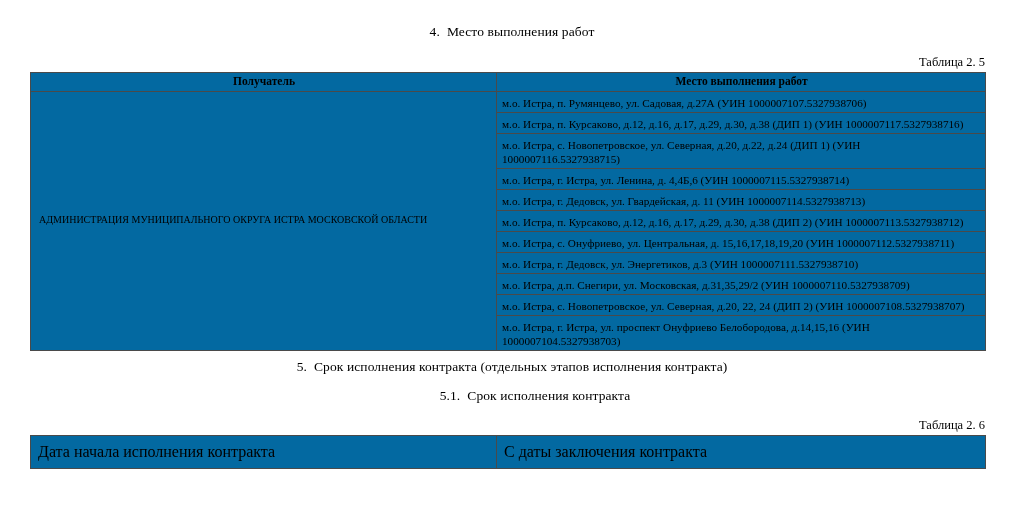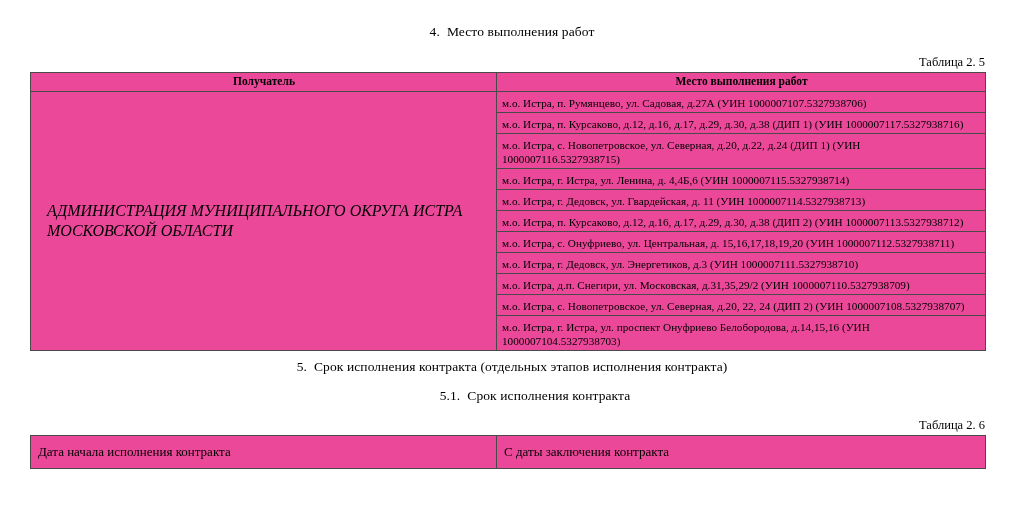--- a/index.html
+++ b/index.html
@@ -65,21 +65,21 @@
     left: 29px;
   }
   #caption-2-5 { top: 55px; }
   #caption-2-6 { top: 418px; }
 
   
   table.doc-table {
     position: absolute;
     border-collapse: collapse;
     table-layout: fixed;
-    background: #ec4899;
+    background: #0369a1;
   }
   table.doc-table td,
   table.doc-table th {
     border: 1px solid #4a4a4a;
     vertical-align: top;
     padding: 1px 4px 1px 5px;
     font-weight: normal;
     line-height: 1.18;
   }
 
@@ -92,43 +92,42 @@
   #table-place th {
     text-align: center;
     font-weight: bold;
     font-size: 11.5px;
     padding-top: 2px;
     padding-bottom: 2px;
     vertical-align: middle;
   }
   #table-place td.recipient-cell {
     vertical-align: middle;
-    font-size: 16px;
-    padding-left: 16px;
+    font-size: 10px;
+    padding-left: 8px;
     padding-right: 6px;
     line-height: 1.25;
-    font-style: italic;
   }
   #table-place td.place-cell {
     font-size: 11.2px;
     padding-top: 4px;
     padding-bottom: 2px;
     line-height: 1.25;
   }
   .col-recipient { width: 466px; }
   .col-place     { width: 489px; }
 
   
   #table-term {
     left: 30px;
     top: 435px;
     width: 955px;
   }
   #table-term td {
-    font-size: 13px;
+    font-size: 16px;
     height: 30px;
     vertical-align: middle;
     padding-left: 7px;
   }
   .col-term-label { width: 466px; }
   .col-term-value { width: 489px; }
 </style>
 </head>
 <body>
 

